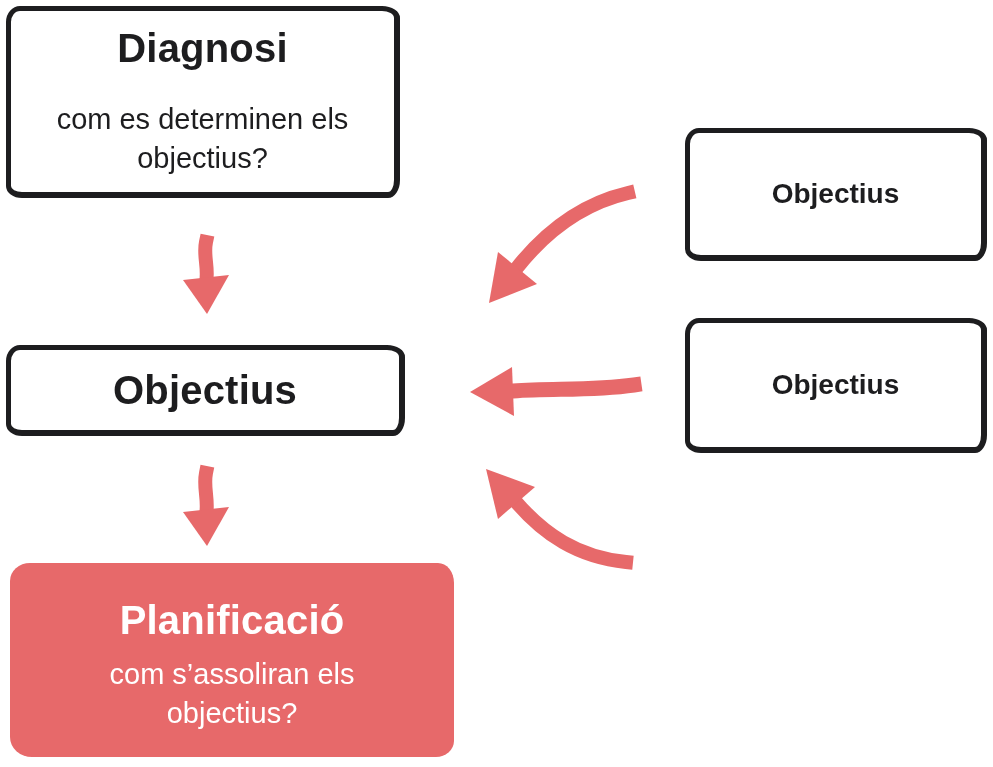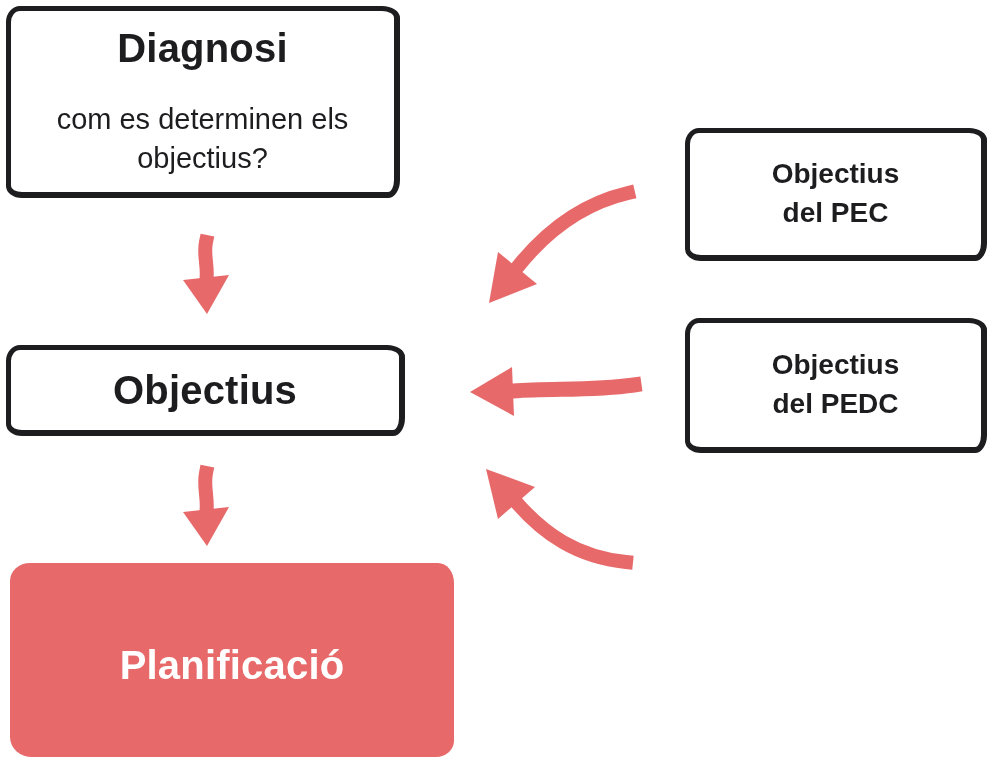--- a/index.html
+++ b/index.html
@@ -112,30 +112,29 @@
     <div class="box-title">Diagnosi</div>
     <div class="box-subtitle">com es determinen els objectius?</div>
   </div>
 
   <div class="sketch-box" id="box-objectius">
     <div class="box-title">Objectius</div>
   </div>
 
   <div class="sketch-box" id="box-planificacio">
     <div class="box-title">Planificació</div>
+    <div class="box-subtitle">com s’assoliran els objectius?</div>
   </div>
 
   <div class="sketch-box" id="box-pec">
     <div class="box-label">
       <div>Objectius</div>
-      <div>del PEC</div>
     </div>
   </div>
 
   <div class="sketch-box" id="box-pedc">
     <div class="box-label">
       <div>Objectius</div>
-      <div>del PEDC</div>
     </div>
   </div>
 
 
 </div>
 
 </body></html>

